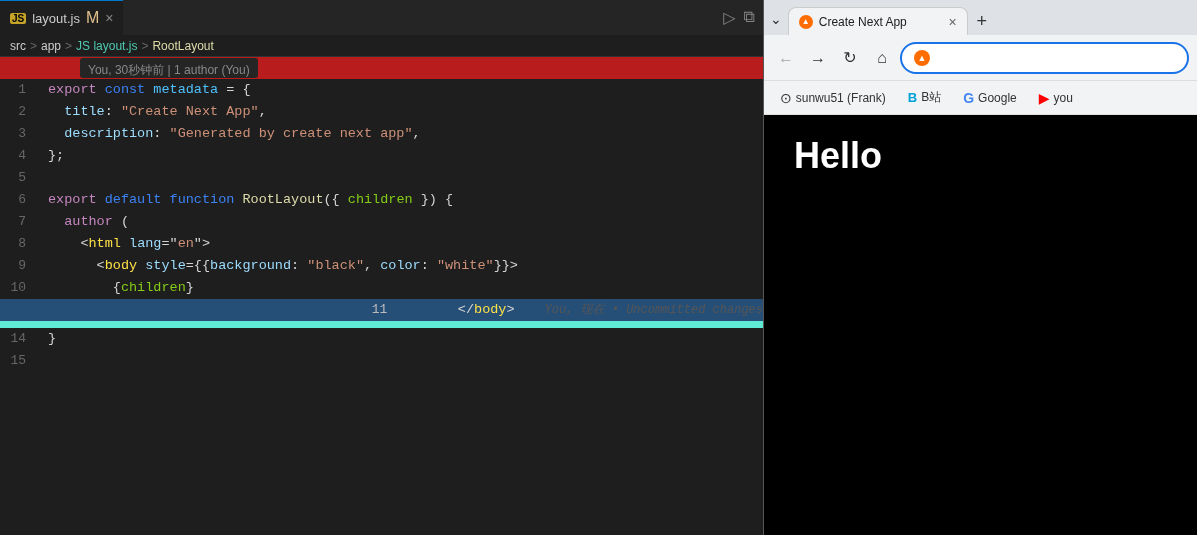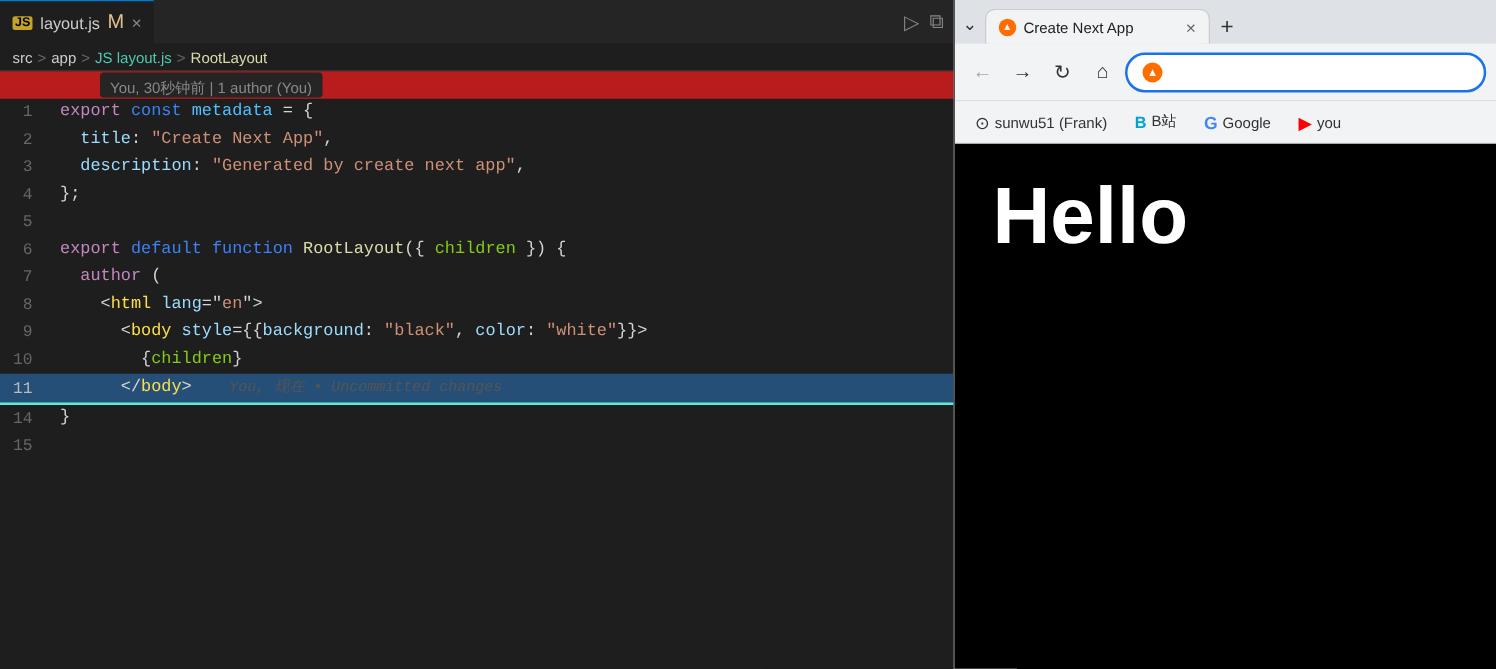--- a/index.html
+++ b/index.html
@@ -279,21 +279,21 @@
     
     .browser-content {
       flex: 1;
       background: #000;
       display: flex;
       align-items: flex-start;
       padding: 20px 30px;
     }
     .hello-text {
       color: #fff;
-      font-size: 64px;
+      font-size: 36px;
       font-weight: bold;
       font-family: Arial, sans-serif;
     }
   </style>
 </head>
 <body>
 
 <div id="vscode-panel">
 
   <div class="tab-bar">
@@ -379,21 +379,21 @@
         <span class="line-gutter"></span>
         <span class="line-content">      <span class="punc">&lt;</span><span class="tag">body</span> <span class="attr">style</span><span class="punc">={{</span><span class="prop">background</span><span class="punc">: </span><span class="str">"black"</span><span class="punc">, </span><span class="prop">color</span><span class="punc">: </span><span class="str">"white"</span><span class="punc">}}&gt;</span></span>
       </div>
 
       <div class="code-line">
         <span class="line-num">10</span>
         <span class="line-gutter"></span>
         <span class="line-content">        <span class="punc">{</span><span class="param">children</span><span class="punc">}</span></span>
       </div>
 
-      <div class="code-line highlighted" style="border-bottom:2px solid #5eead4;">
+      <div class="code-line highlighted" style="border-bottom:7px solid #5eead4;justify-content:flex-end;">
         <span class="line-num">11</span>
         <span class="line-gutter blue-bar"></span>
         <span class="line-content">      <span class="punc">&lt;/</span><span class="tag">body</span><span class="punc">&gt;</span><span class="ghost-text">You, 现在 • Uncommitted changes</span></span>
       </div>
 
 
 
       <div class="code-line">
         <span class="line-num">14</span>
         <span class="line-gutter"></span>

